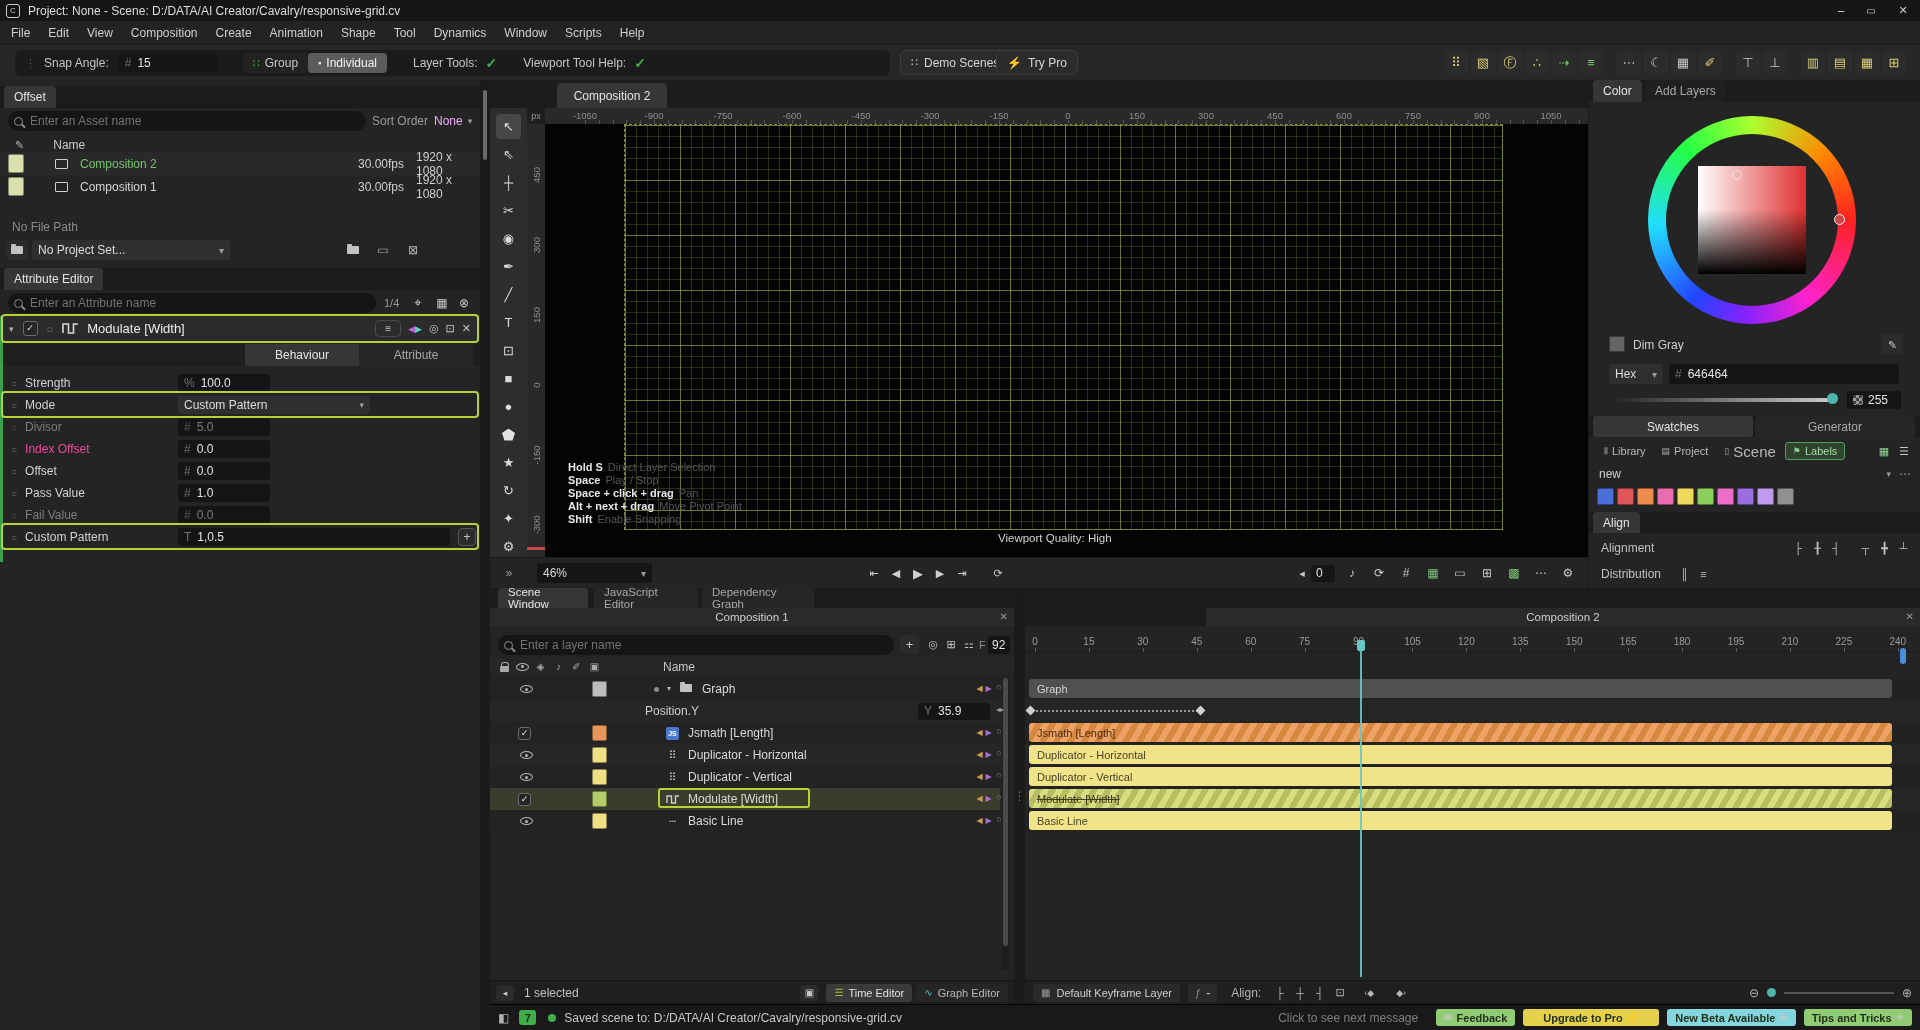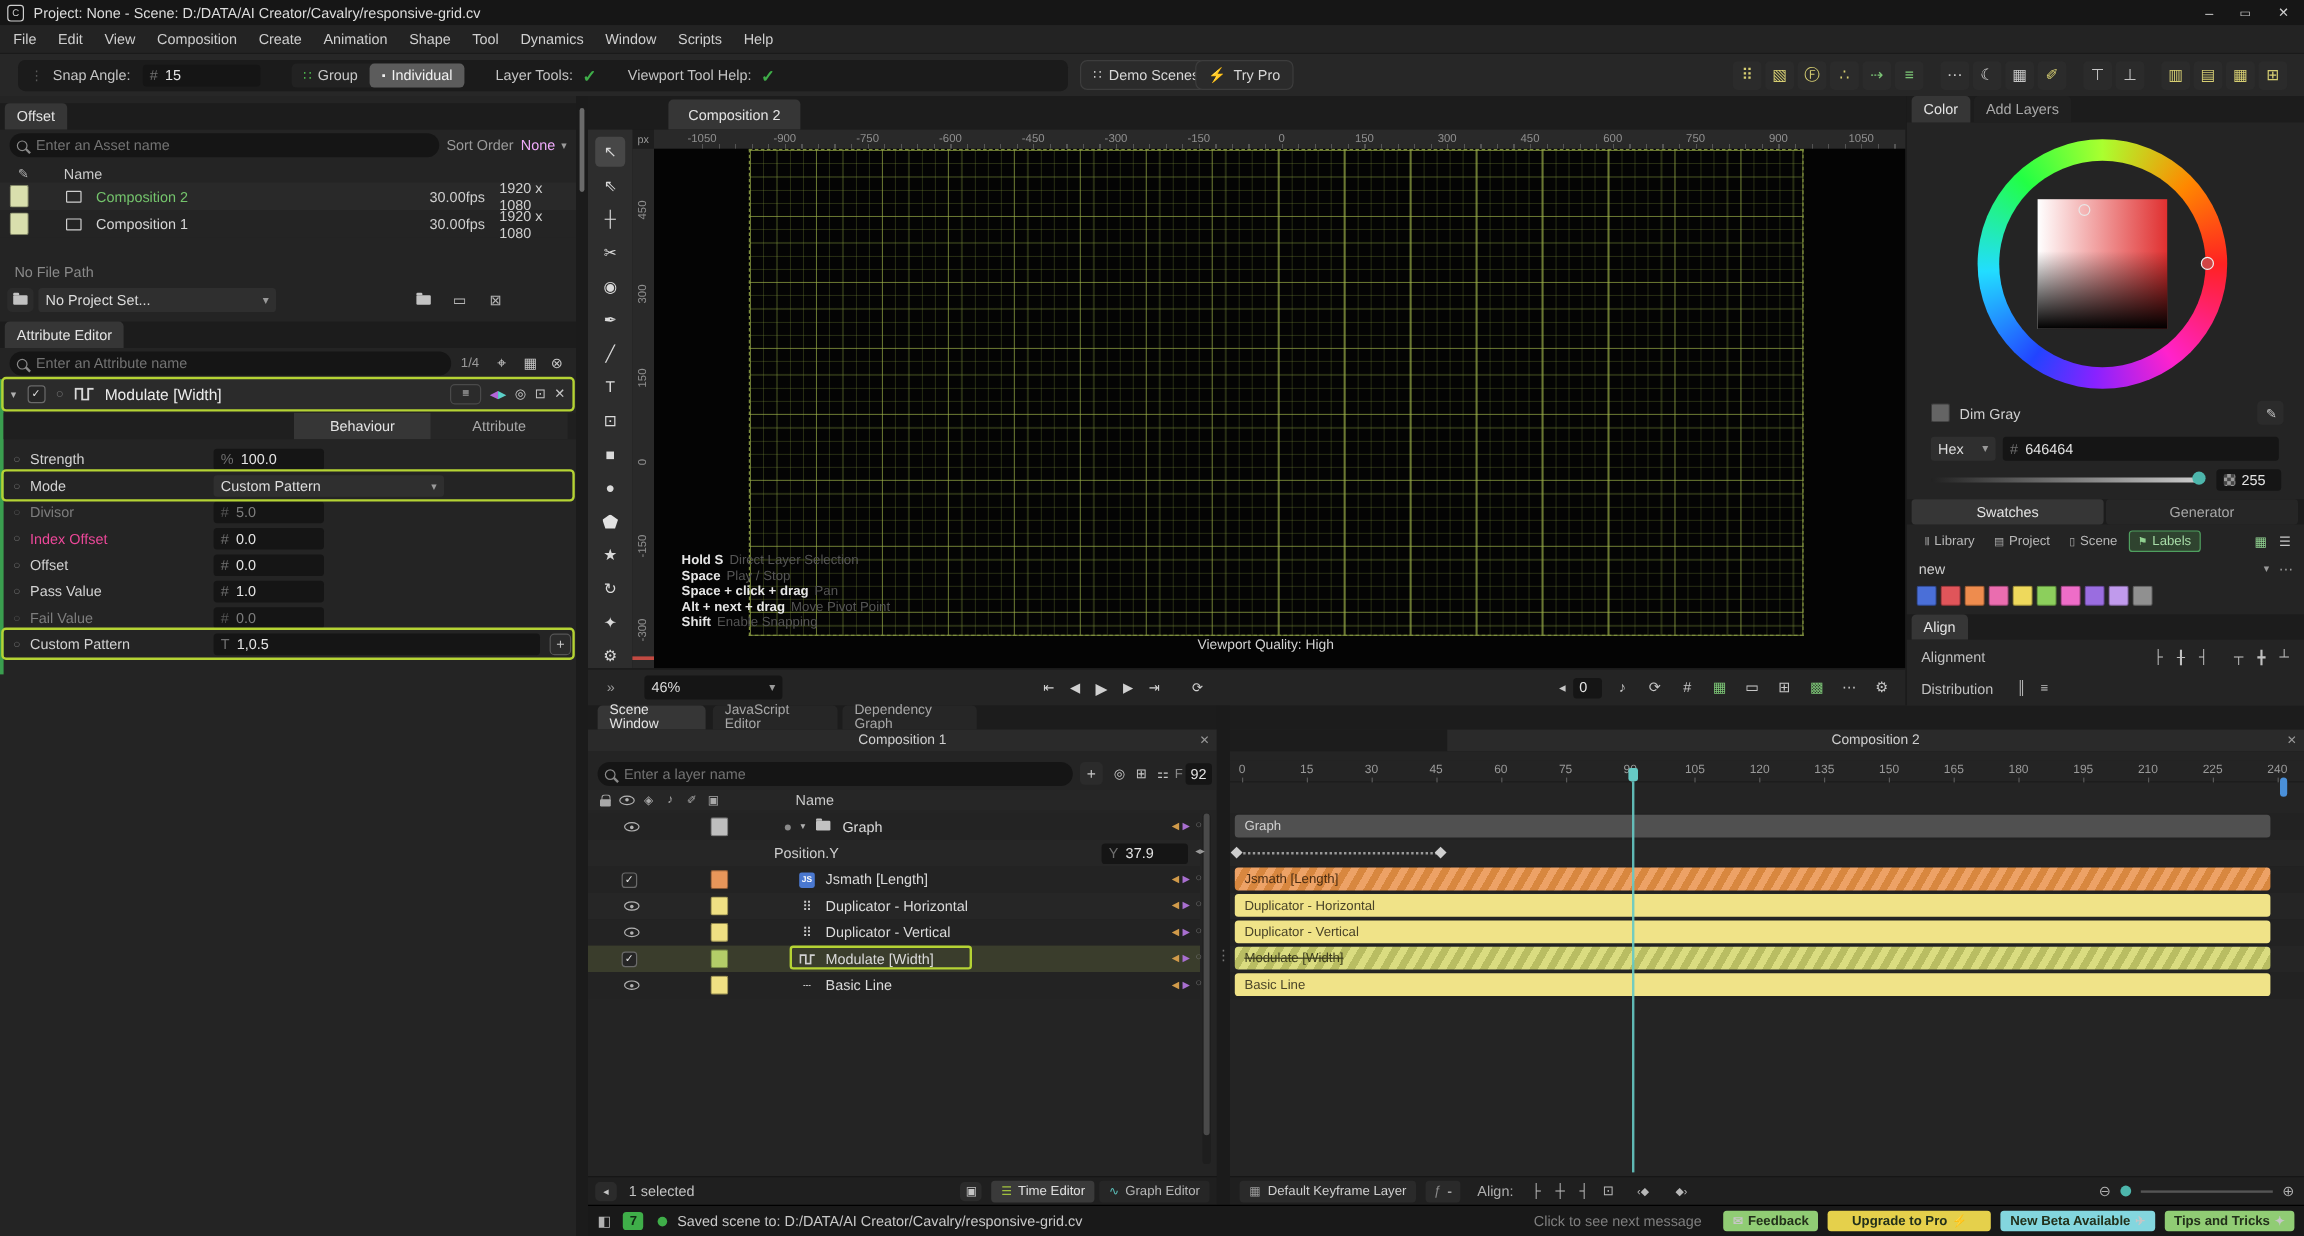--- a/index.html
+++ b/index.html
@@ -454,21 +454,21 @@
         <div class="flex" style="height: 18px; padding: 0px 7px; margin-left: 2px; border-radius: 3px;">
           <div class="ic" style="font-size: 9px; color: rgb(168, 168, 168); margin-right: 4px;">⦀</div>
           <div style="font-size: 11px; color: rgb(184, 184, 184);">Library</div>
         </div>
         <div class="flex" style="height: 18px; padding: 0px 7px; margin-left: 2px; border-radius: 3px;">
           <div class="ic" style="font-size: 9px; color: rgb(168, 168, 168); margin-right: 4px;">▤</div>
           <div style="font-size: 11px; color: rgb(184, 184, 184);">Project</div>
         </div>
         <div class="flex" style="height: 18px; padding: 0px 7px; margin-left: 2px; border-radius: 3px;">
           <div class="ic" style="font-size: 9px; color: rgb(168, 168, 168); margin-right: 4px;">▯</div>
-          <div style="font-size: 11px; color: rgb(184, 184, 184);">Scene</div>
+          <div style="font-size: 15px; color: rgb(184, 184, 184);">Scene</div>
         </div>
         <div class="flex" style="height: 18px; padding: 0px 7px; margin-left: 2px; border-radius: 3px; background: rgba(80, 160, 80, 0.25); border: 1px solid rgb(79, 159, 95);">
           <div class="ic" style="font-size: 9px; color: rgb(143, 208, 143); margin-right: 4px;">⚑</div>
           <div style="font-size: 11px; color: rgb(168, 220, 168);">Labels</div>
         </div>
       </div>
     <div class="abs ic" style="left:286px;top:362px;width:18px;height:18px;color:#8fd08f;font-size:11px">▦</div>
     <div class="abs ic" style="left:306px;top:362px;width:18px;height:18px;font-size:11px">☰</div>
     <div class="abs flex" style="left:0;top:385px;width:332px;height:18px">
       <span style="margin-left:10px;color:#cfcfcf">new</span>
@@ -584,21 +584,21 @@
         </div>
         <div style="position: absolute; left: 212px; top: 4px; color: rgb(218, 218, 218);">Graph</div>
         <div class="ic" style="position: absolute; left: 485px; top: 6px; font-size: 8px; color: rgb(208, 154, 74); width: 9px;">◀</div>
         <div class="ic" style="position: absolute; left: 494px; top: 6px; font-size: 8px; color: rgb(168, 111, 208); width: 9px;">▶</div>
         <div class="ic" style="position: absolute; left: 504px; top: 4px; font-size: 9px; color: rgb(122, 122, 122); width: 10px;">○</div>
       </div>
       <div class="abs flex" style="left: 0px; top: 112px; width: 510px; height: 22px; background: rgb(38, 38, 38);">
         <div style="margin-left: 155px; color: rgb(207, 207, 207);">Position.Y</div>
         <div class="field" style="position: absolute; left: 428px; width: 72px; height: 17px;">
           <div class="pre">Y</div>
-          <div>37.9</div>
+          <div>35.9</div>
         </div>
         <div class="ic" style="position: absolute; left: 502px; top: 5px; font-size: 8px; color: rgb(154, 154, 154); width: 16px;">◂▸</div>
       </div>
       <div class="abs flex" style="left: 0px; top: 134px; width: 510px; height: 22px; background: rgb(35, 35, 35);">
         <div class="ichk" style="margin-left: 28px;">✓</div>
         <div class="swatch" style="position: absolute; left: 102px; width: 15px; height: 16px; background: rgb(232, 150, 90);"></div>
         <div class="ic" style="position: absolute; left: 175px; top: 4px; width: 15px; height: 14px;">
           <span style="display:inline-block;width:13px;height:13px;background:#4a78d0;border-radius:2px;color:#fff;font-size:7px;font-weight:bold;text-align:center;line-height:13px">JS</span>
         </div>
         <div style="position: absolute; left: 198px; top: 4px; color: rgb(218, 218, 218);">Jsmath [Length]</div>

